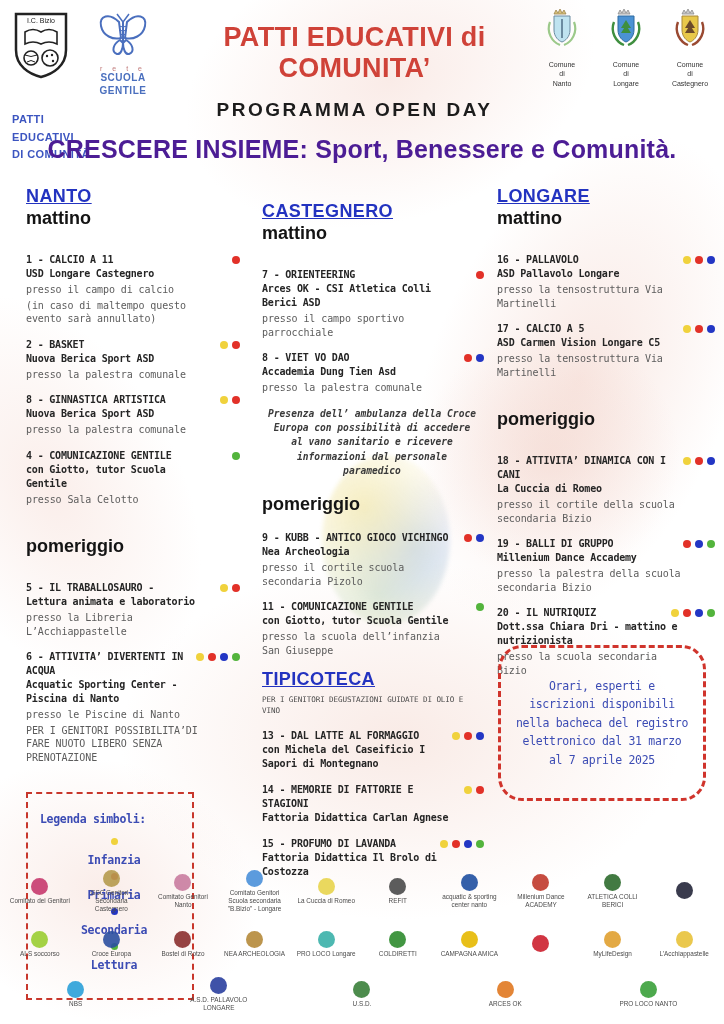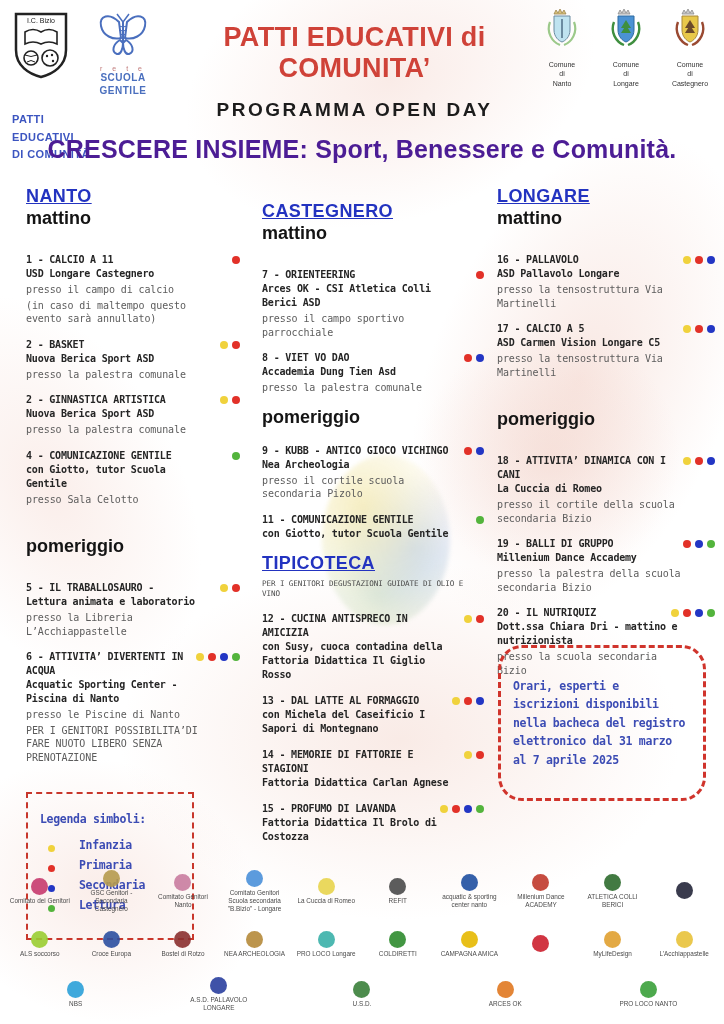--- a/index.html
+++ b/index.html
@@ -52,27 +52,27 @@
   [data-color="red"]{background:#e23128;}
   [data-color="blue"]{background:#2336c4;}
   [data-color="green"]{background:#53b43c;}
   .ambulance-note{font-family:"DejaVu Sans Mono",monospace;font-style:italic;font-weight:700;font-size:9.6px;
     color:#3a3a3a;text-align:center;line-height:1.5;margin:10px 4px 16px;}
   .tipicoteca{margin-top:10px;}
   .tipi-sub{font-family:"DejaVu Sans Mono",monospace;font-size:7.6px;color:#4a4a4a;line-height:1.4;margin:5px 0 12px;letter-spacing:-.1px;}
   
   .legend{margin-top:28px;width:140px;border:2px dashed #c8372c;padding:18px 12px 20px;}
   .legend-title{font-family:"DejaVu Sans Mono",monospace;font-weight:700;font-size:11.5px;color:#3c4cb4;margin-bottom:12px;letter-spacing:-.3px;}
-  .legend-row{display:flex;align-items:flex-end;gap:24px;margin:6px 0 6px 8px;}
+  .legend-row{display:flex;align-items:center;gap:8px;margin:6px 0 6px 8px;flex-direction:column;}
   .legend-row .dot{width:7px;height:7px;}
   .legend-label{font-family:"DejaVu Sans Mono",monospace;font-weight:700;font-size:11.5px;color:#3c4cb4;letter-spacing:-.3px;}
   
   .info-box{position:absolute;left:498px;top:645px;width:178px;min-height:118px;border:3px dashed #d0342c;border-radius:24px;
     padding:16px 12px;display:flex;align-items:center;justify-content:center;}
-  .info-text{font-family:"DejaVu Sans Mono",monospace;font-weight:700;font-size:11.5px;color:#3c4cb4;line-height:1.6;letter-spacing:-.3px;}
+  .info-text{font-family:"DejaVu Sans Mono",monospace;font-weight:400;font-size:11.5px;color:#3c4cb4;text-align:center;line-height:1.6;letter-spacing:-.3px;}
   
   .footer{position:absolute;left:4px;right:4px;top:862px;height:158px;display:flex;flex-wrap:wrap;
     align-items:center;justify-content:space-around;align-content:space-around;row-gap:2px;}
   .logo-chip{width:66px;display:flex;flex-direction:column;align-items:center;text-align:center;}
   .logo-disc{width:17px;height:17px;border-radius:50%;opacity:.9;}
   .logo-label{font-size:6.4px;color:#4a4a4a;line-height:1.2;margin-top:2px;max-width:66px;}
   svg{display:block;}
 </style>
 </head>
 <body>
@@ -182,21 +182,21 @@
           <div class="event">
             <div class="ev-title">2 - BASKET</div>
             <div class="ev-dots">
               <span class="dot" data-color="yellow"></span>
               <span class="dot" data-color="red"></span>
             </div>
             <div class="ev-org">Nuova Berica Sport ASD</div>
             <div class="ev-venue">presso la palestra comunale</div>
           </div>
           <div class="event">
-            <div class="ev-title">2 - GINNASTICA ARTISTICA</div>
+            <div class="ev-title">8 - GINNASTICA ARTISTICA</div>
             <div class="ev-dots">
               <span class="dot" data-color="yellow"></span>
               <span class="dot" data-color="red"></span>
             </div>
             <div class="ev-org">Nuova Berica Sport ASD</div>
             <div class="ev-venue">presso la palestra comunale</div>
           </div>
           <div class="event">
             <div class="ev-title">4 - COMUNICAZIONE GENTILE</div>
             <div class="ev-dots">
@@ -267,52 +267,46 @@
           <div class="event">
             <div class="ev-title">8 - VIET VO DAO</div>
             <div class="ev-dots">
               <span class="dot" data-color="red"></span>
               <span class="dot" data-color="blue"></span>
             </div>
             <div class="ev-org">Accademia Dung Tien Asd</div>
             <div class="ev-venue">presso la palestra comunale</div>
           </div>
         </div>
+      <div class="ambulance-note">Presenza dell’ ambulanza della Croce Europa con possibilità di accedere al vano sanitario e ricevere informazioni dal personale paramedico</div>
       <div class="daypart" style="margin-bottom:16px">pomeriggio</div>
       <div>
           <div class="event">
             <div class="ev-title">9 - KUBB - ANTICO GIOCO VICHINGO</div>
             <div class="ev-dots">
               <span class="dot" data-color="red"></span>
               <span class="dot" data-color="blue"></span>
             </div>
             <div class="ev-org">Nea Archeologia</div>
             <div class="ev-venue">presso il cortile scuola secondaria Pizolo</div>
           </div>
           <div class="event">
             <div class="ev-title">11 - COMUNICAZIONE GENTILE</div>
             <div class="ev-dots">
               <span class="dot" data-color="green"></span>
             </div>
             <div class="ev-org">con Giotto, tutor Scuola Gentile</div>
+            <div class="ev-venue">presso la scuola dell’infanzia San Giuseppe</div>
           </div>
         </div>
 
       <div class="tipicoteca">
         <span class="town">TIPICOTECA</span>
         <div class="tipi-sub">PER I GENITORI DEGUSTAZIONI GUIDATE DI OLIO E VINO</div>
         <div>
-            <div class="event">
-              <div class="ev-title">12 - CUCINA ANTISPRECO IN AMICIZIA</div>
-              <div class="ev-dots">
-                <span class="dot" data-color="yellow"></span>
-                <span class="dot" data-color="red"></span>
-              </div>
-              <div class="ev-org">con Susy, cuoca contadina della Fattoria Didattica Il Giglio Rosso</div>
-            </div>
             <div class="event">
               <div class="ev-title">13 - DAL LATTE AL FORMAGGIO</div>
               <div class="ev-dots">
                 <span class="dot" data-color="yellow"></span>
                 <span class="dot" data-color="red"></span>
                 <span class="dot" data-color="blue"></span>
               </div>
               <div class="ev-org">con Michela del Caseificio I Sapori di Montegnano</div>
             </div>
             <div class="event">

